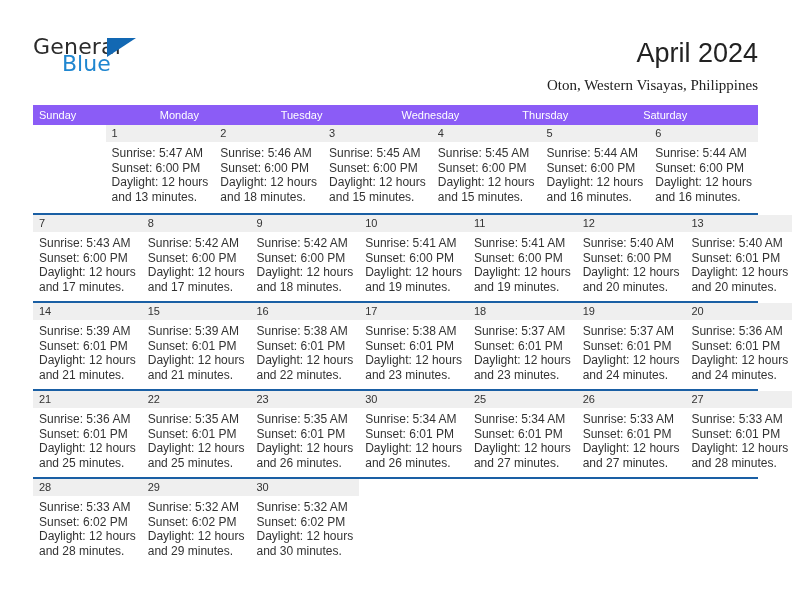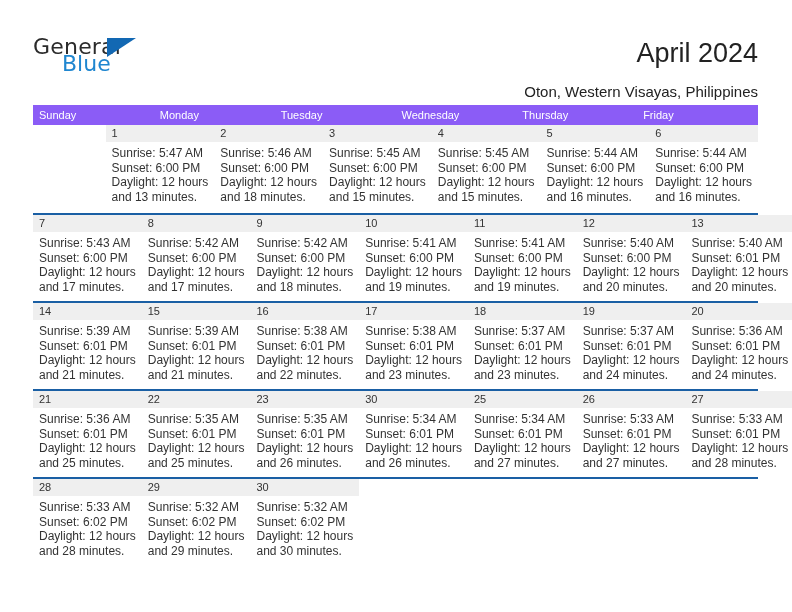--- a/index.html
+++ b/index.html
@@ -74,22 +74,23 @@
   .month-title {
     font-size: 27px;
     color: #222222;
     line-height: 34px;
     white-space: nowrap;
   }
   .location-title {
     font-size: 15px;
     color: #222222;
     line-height: 22px;
-    margin-top: 11px;
+    margin-top: 4px;
     white-space: nowrap;
+    font-family: Liberation Serif, serif;
   }
 
   
   .calendar {
     position: absolute;
     left: 33px;
     top: 105px;
     width: 725px;
   }
   .weekday-row {
@@ -159,21 +160,21 @@
 
   </div>
 
   <div class="calendar">
     <div class="weekday-row">
         <div class="weekday-cell">Sunday</div>
         <div class="weekday-cell">Monday</div>
         <div class="weekday-cell">Tuesday</div>
         <div class="weekday-cell">Wednesday</div>
         <div class="weekday-cell">Thursday</div>
-        <div class="weekday-cell">Friday</div>
+        <div class="weekday-cell">Saturday</div>
       </div>
     <div>
         <div class="week-row first">
           <div class="day-cell empty">
             <div class="day-num"></div>
           </div>
           <div class="day-cell">
             <div class="day-num">1</div>
             <div class="day-body">
               <div>Sunrise: 5:47 AM</div>

